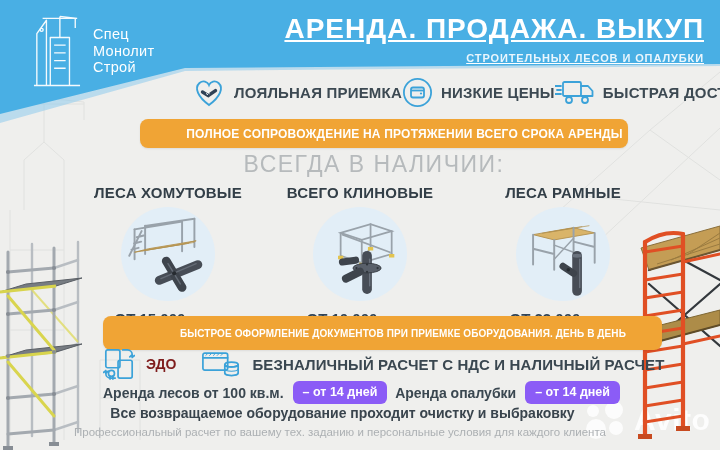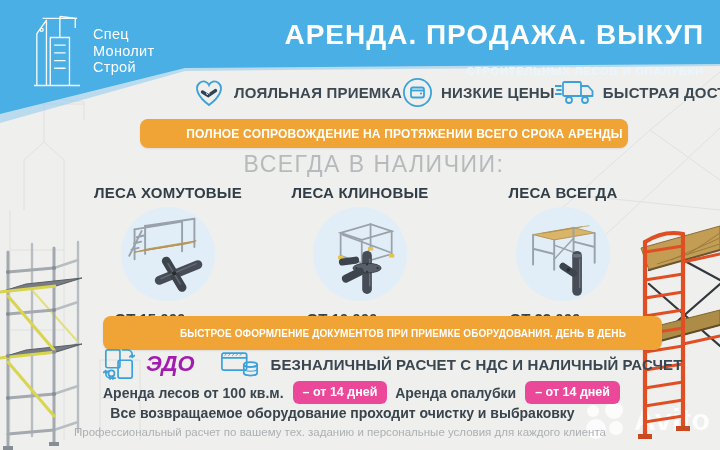--- a/index.html
+++ b/index.html
@@ -11,23 +11,23 @@
   
   .bg-sketch{left:0;top:0;z-index:0;opacity:.45;}
 
   
   .header-under{left:0;top:0;width:720px;height:130px;background:#8ECBEC;opacity:.55;z-index:2;
       clip-path:polygon(0 0,720px 0,720px 66px,185px 71px,0 123px);}
   .header{left:0;top:0;width:720px;height:130px;background:#49AFE4;z-index:3;
       clip-path:polygon(0 0,720px 0,720px 64px,185px 68px,0 114px);}
   .logo{left:33px;top:8px;display:flex;gap:12px;align-items:flex-start;z-index:4;}
   .logo-text{color:#fff;font-size:14.5px;line-height:16.5px;letter-spacing:.3px;margin-top:18px;}
-  .h-title-wrap{right:16px;top:19px;text-align:right;z-index:4;color:#fff;}
+  .h-title-wrap{right:16px;top:13px;text-align:right;z-index:4;color:#fff;text-decoration:underline;}
   .h-title{font-size:28px;font-weight:bold;letter-spacing:1px;white-space:nowrap;}
-  .h-sub{font-size:11px;font-weight:bold;letter-spacing:.9px;color:#EAF6FD;margin-top:14px;}
+  .h-sub{font-size:11px;font-weight:bold;letter-spacing:.9px;color:#EAF6FD;margin-top:7px;}
 
   
   .features{left:192px;top:72px;width:512px;height:40px;display:flex;align-items:center;
             justify-content:space-between;z-index:4;}
   .feature{display:flex;align-items:center;gap:8px;}
   .flabel{font-size:15px;font-weight:bold;color:#3C4952;letter-spacing:.2px;white-space:nowrap;}
 
   
   .banner{background:#F0A435;border-radius:8px;color:#fff;font-weight:bold;display:flex;
           align-items:center;justify-content:center;white-space:nowrap;z-index:4;
@@ -42,29 +42,29 @@
   .pcol{top:184px;display:flex;flex-direction:column;align-items:center;z-index:4;}
   .pcol1{left:85px;width:166px;} .pcol2{left:277px;width:166px;} .pcol3{left:477px;width:172px;}
   .ptitle{font-size:15px;font-weight:bold;color:#323E47;letter-spacing:.2px;white-space:nowrap;}
   .pcircle{margin-top:6px;width:94px;height:94px;border-radius:50%;background:#E2EEF7;
            display:flex;align-items:center;justify-content:center;}
   .pprice{margin-top:9px;font-size:15px;font-weight:bold;color:#314456;white-space:nowrap;}
   .punit{font-size:11px;text-transform:uppercase;letter-spacing:.4px;}
 
   
   .payment{left:103px;top:348px;height:32px;display:flex;align-items:center;gap:11px;z-index:4;}
-  .edo-label{font-size:22px;font-weight:bold;color:#a21caf;font-style:italic;}
+  .edo-label{font-size:14px;font-weight:bold;color:#7f1d1d;}
   .pay-label{font-size:15px;font-weight:bold;color:#3A4750;letter-spacing:.1px;white-space:nowrap;}
 
   
   .rent{left:103px;top:381px;width:517px;display:flex;align-items:center;
         justify-content:space-between;z-index:4;}
   .rent-group{display:flex;align-items:center;gap:9px;}
   .rent-label{font-size:14px;font-weight:bold;color:#3A4750;white-space:nowrap;}
-  .badge{background:#ec4899;color:#fff;font-size:12.5px;font-weight:bold;border-radius:6px;
+  .badge{background:#8b5cf6;color:#fff;font-size:12.5px;font-weight:bold;border-radius:6px;
          padding:4px 10px 5px;white-space:nowrap;}
 
   .note-bold{left:70px;right:105px;top:405px;text-align:center;font-size:14px;font-weight:bold;
              color:#39444D;z-index:4;white-space:nowrap;}
   .note-light{left:60px;right:100px;top:426px;text-align:center;font-size:11.5px;color:#ACB0B3;
              z-index:4;white-space:nowrap;}
 
   
   .tower-left{left:-6px;top:238px;z-index:2;}
   .tower-right{left:605px;top:222px;z-index:2;}
@@ -241,21 +241,21 @@
         <circle cx="57" cy="72" r="2.4" fill="#262B30"></circle>
       </svg>
     </div>
     <div class="pprice">
       <span>ОТ 15 000</span>
       <span class="punit">кв.м.</span>
     </div>
   </div>
 
   <div class="abs pcol pcol2">
-    <div class="ptitle">ЛЕСА КЛИНОВЫЕ</div>
+    <div class="ptitle">ВСЕГО КЛИНОВЫЕ</div>
     <div class="pcircle">
       <svg width="88" height="88" viewBox="0 0 100 100">
         <g stroke="#99A2AA" stroke-width="2" stroke-linecap="round" fill="none">
           <path d="M28 26 L62 16 L86 24 L52 34 Z"></path>
           <path d="M28 26 V52 M62 16 V42 M86 24 V50 M52 34 V60"></path>
           <path d="M28 52 L52 60 L86 50 M30 28 L84 48 M52 60 L62 42"></path>
         </g>
         <g fill="#E3C44F">
           <rect x="25" y="52" width="6" height="4"></rect>
             <rect x="49" y="60" width="6" height="4"></rect>
@@ -275,21 +275,21 @@
         <path d="M30 59 L45 57" stroke="#3E444C" stroke-width="8" stroke-linecap="round"></path>
       </svg>
     </div>
     <div class="pprice">
       <span>ОТ 10 000</span>
       <span class="punit">кв.м.</span>
     </div>
   </div>
 
   <div class="abs pcol pcol3">
-    <div class="ptitle">ЛЕСА ВСЕГДА</div>
+    <div class="ptitle">ЛЕСА РАМНЫЕ</div>
     <div class="pcircle">
       <svg width="88" height="88" viewBox="0 0 100 100">
         <polygon points="16,28 62,20 86,26 40,34" fill="#D9B469" stroke="#B29150" stroke-width="1"></polygon>
         <path d="M26 26.5 L72 18.8 M34 25.2 L80 17.8" stroke="#B29150" stroke-width=".8" fill="none"></path>
         <g stroke="#99A2AA" stroke-width="2.2" stroke-linecap="round" fill="none">
           <path d="M16 28 V62 M40 34 V68 M16 44 L40 50"></path>
           <path d="M62 20 V54 M86 26 V60 M62 36 L86 42"></path>
           <path d="M40 40 L62 48 M40 56 L62 32" stroke-width="1.6"></path>
         </g>
         <path d="M66 52 V92" stroke="#474D56" stroke-width="11" stroke-linecap="round"></path>

